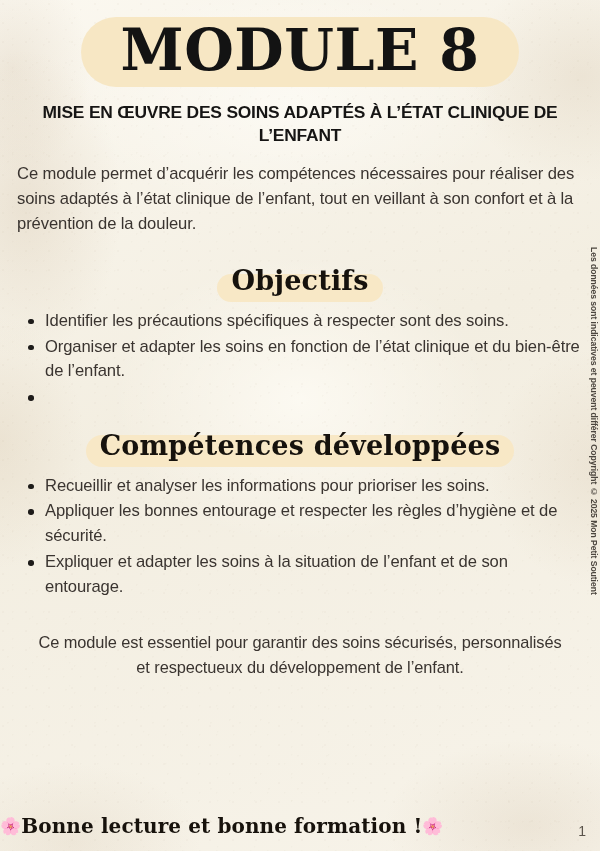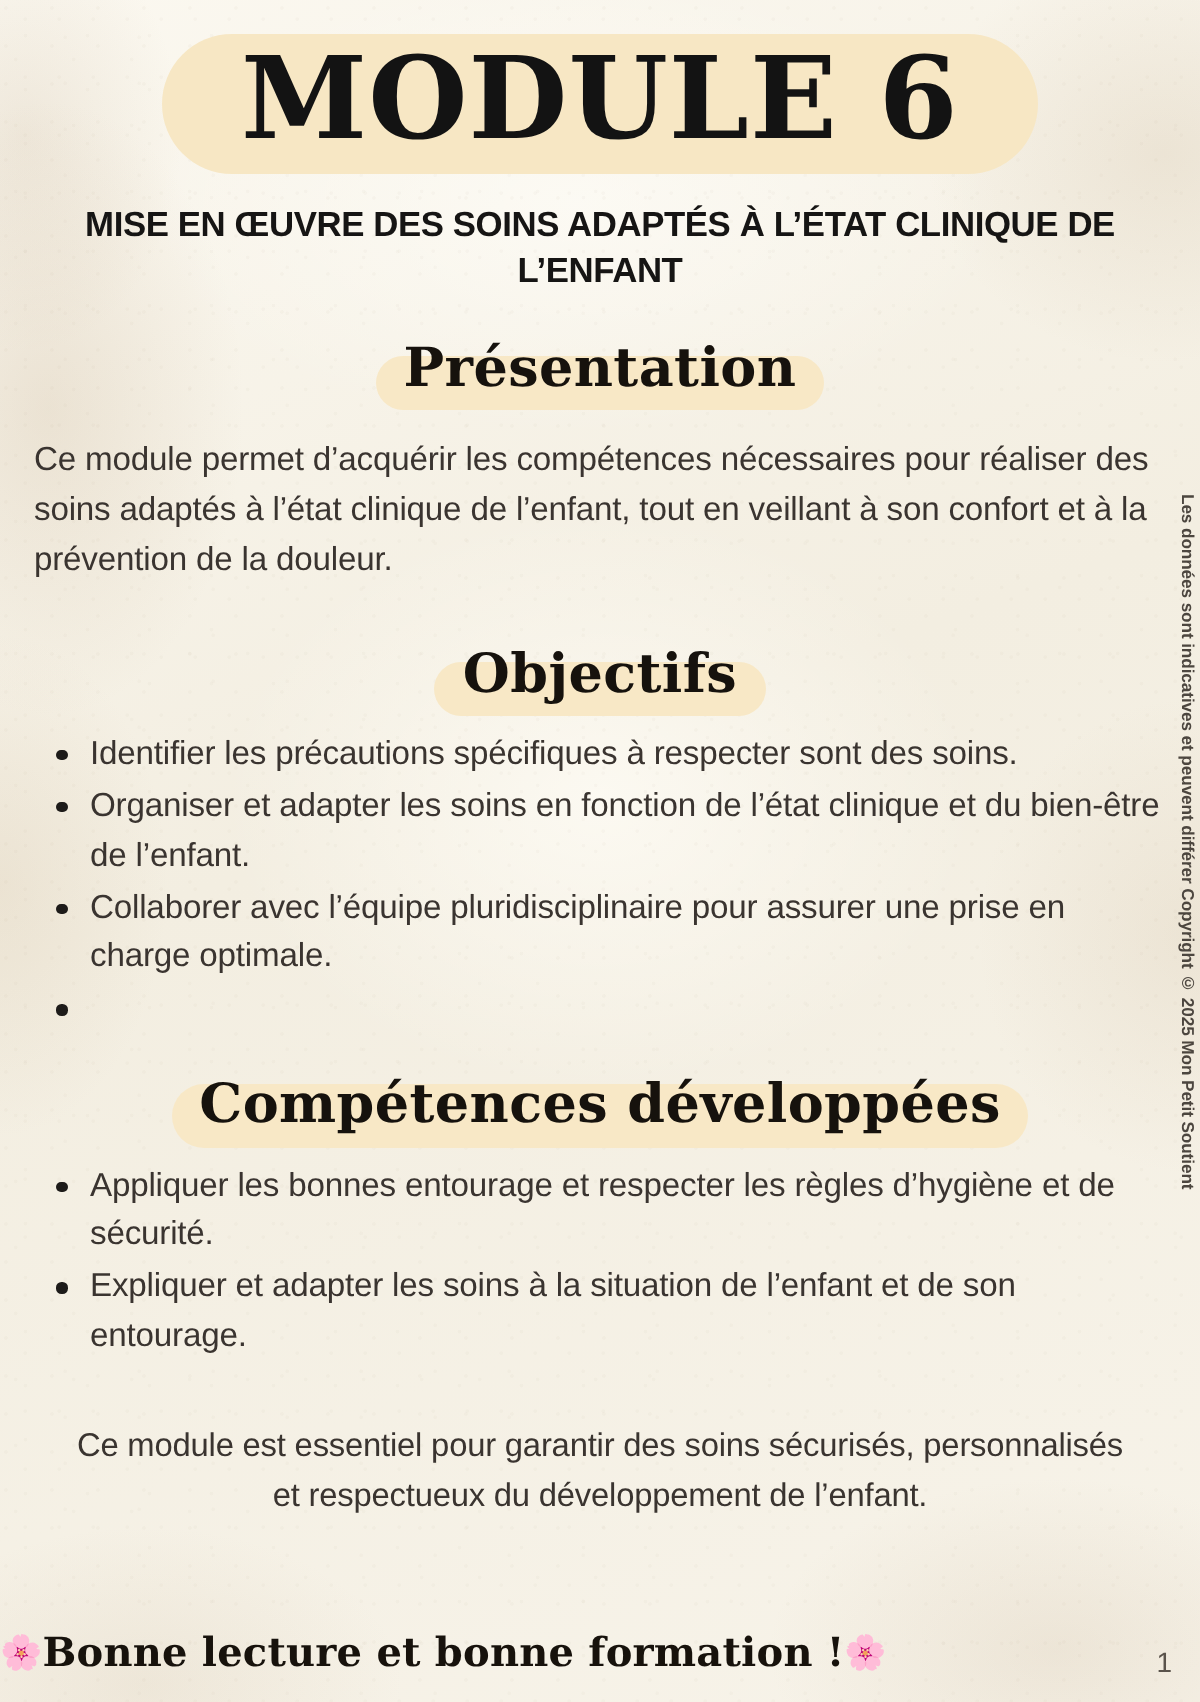--- a/index.html
+++ b/index.html
@@ -212,45 +212,42 @@
 </head>
 <body>
 
 <div id="page">
   <div id="grain"></div>
 
   <div id="content">
 
     <div class="title-wrap">
       <div class="title-pill">
-        <span class="title-text">MODULE 6</span>
+        <span class="title-text">MODULE 8</span>
       </div>
     </div>
 
     <div class="subtitle">MISE EN ŒUVRE DES SOINS ADAPTÉS À L’ÉTAT CLINIQUE DE L’ENFANT</div>
 
-    <div class="section-heading" style="margin-top:22px;">
-      <span class="hl">Présentation</span>
-    </div>
     <p class="para para-intro">Ce module permet d’acquérir les compétences nécessaires pour réaliser des soins adaptés à l’état clinique de l’enfant, tout en veillant à son confort et à la prévention de la douleur.</p>
 
     <div class="section-heading" style="margin-top:29px;">
       <span class="hl">Objectifs</span>
     </div>
     <ul class="bullets">
       <li>Identifier les précautions spécifiques à respecter sont des soins.</li>
       <li>Organiser et adapter les soins en fonction de l’état clinique et du bien-être de l’enfant.</li>
-      <li>Collaborer avec l’équipe pluridisciplinaire pour assurer une prise en charge optimale.</li>
       <li></li>
     </ul>
 
     <div class="section-heading" style="margin-top:25px;">
       <span class="hl tall">Compétences développées</span>
     </div>
     <ul class="bullets">
+      <li>Recueillir et analyser les informations pour prioriser les soins.</li>
       <li>Appliquer les bonnes entourage et respecter les règles d’hygiène et de sécurité.</li>
       <li>Expliquer et adapter les soins à la situation de l’enfant et de son entourage.</li>
     </ul>
 
     <p class="closing" style="margin-top:30px;">Ce module est essentiel pour garantir des soins sécurisés, personnalisés et respectueux du développement de l’enfant.</p>
   </div>
 
   <div class="footer-line"><span class="flower">🌸</span><span>Bonne lecture et bonne formation !</span><span class="flower">🌸</span></div>
 
   <div class="page-number">1</div>

